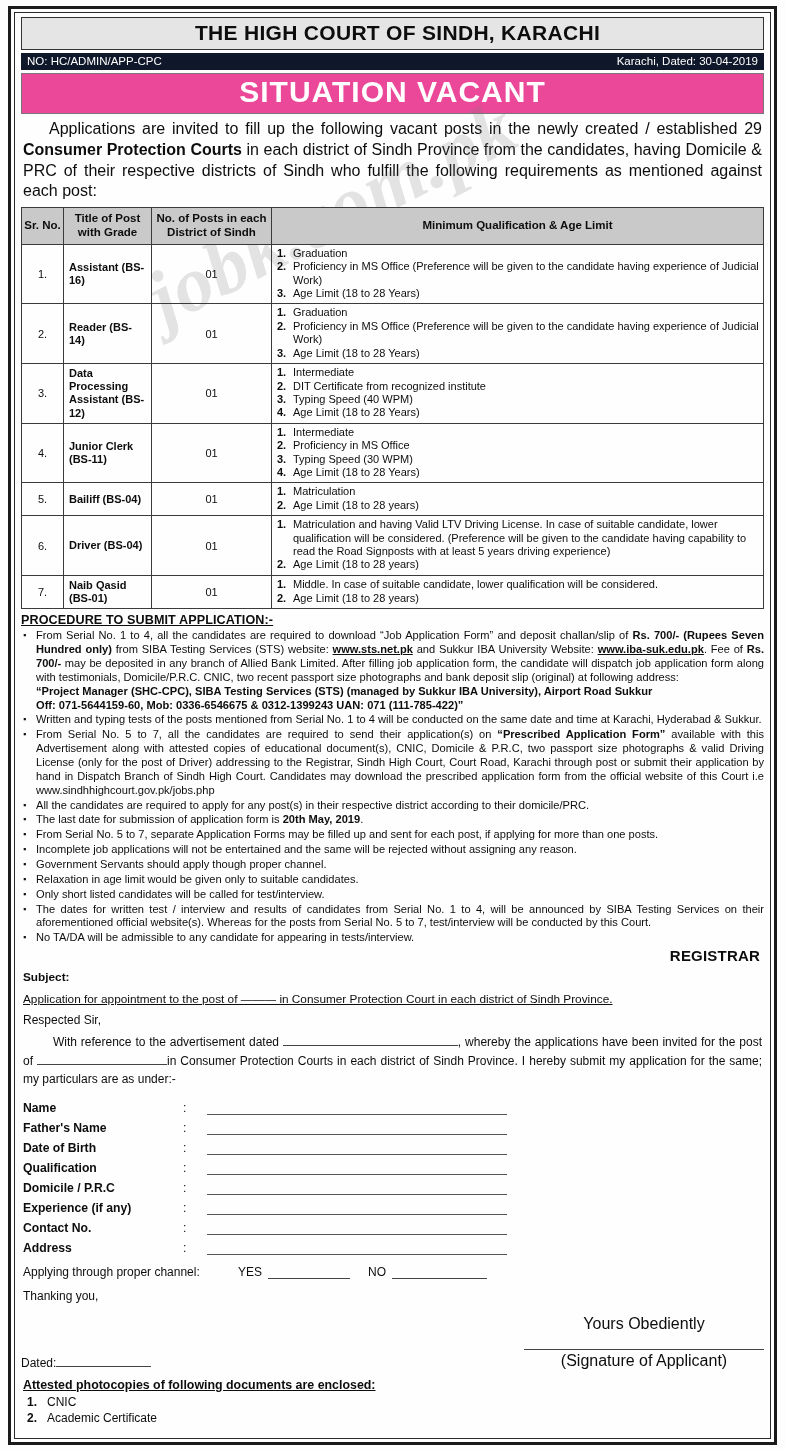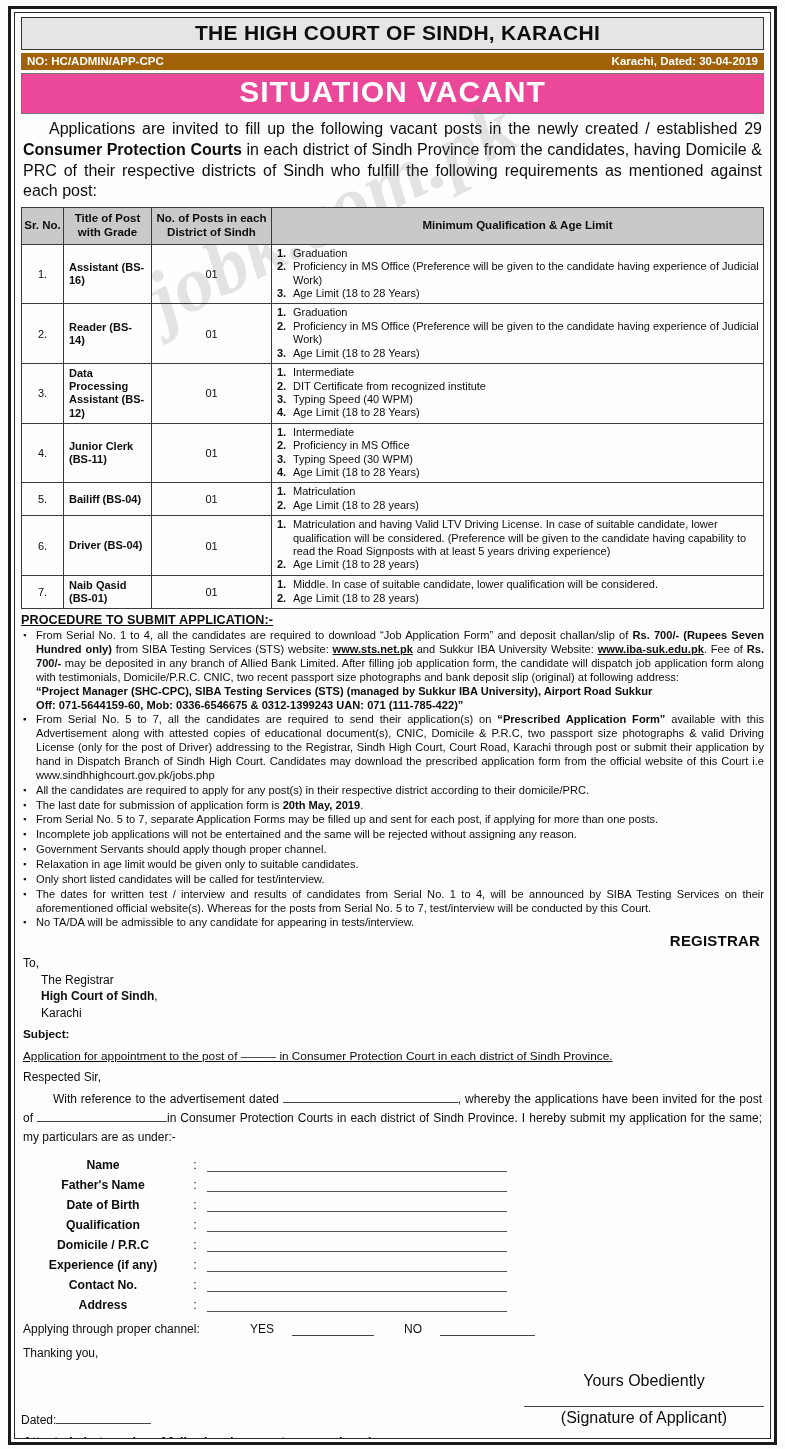--- a/index.html
+++ b/index.html
@@ -56,28 +56,28 @@
     border:1px solid #333;
     background:#e5e5e5;
     text-align:center;
     padding:3px 0 4px 10px;
     font-size:21px;
     font-weight:bold;
     letter-spacing:0.3px;
   }
   .no-bar {
     margin-top:3px;
-    background:#a16207;
+    background:#0f172a;
     color:#ffffff;
     display:flex;
     justify-content:space-between;
     align-items:center;
     padding:2px 6px 3px 6px;
     font-size:11.5px;
-    font-weight:bold;
+    font-weight:normal;
   }
   .sv-bar {
     margin-top:3px;
     background:#ec4899;
     color:#ffffff;
     text-align:center;
     font-size:30px;
     font-weight:bold;
     letter-spacing:1px;
     padding:1px 0 4px 0;
@@ -183,27 +183,27 @@
   .ref-para {
     font-size:12px;
     line-height:1.55;
     margin:0 2px 10px 2px;
     text-align:justify;
     text-indent:30px;
   }
   .blank { display:inline-block; border-bottom:1px solid #444; }
 
   table.fields { border-collapse:collapse; margin:0 0 6px 2px; font-size:12.2px; }
-  table.fields td { padding:2px 0 4px 0; vertical-align:bottom;text-align:center; }
+  table.fields td { padding:2px 0 4px 0; vertical-align:bottom; }
   td.f-lbl { font-weight:bold; width:160px; }
   td.f-colon { width:24px; }
   td.f-line { width:300px; }
   td.f-line .rule { display:block; border-bottom:1px solid #555; height:13px; }
 
-  .channel { font-size:12px; margin:4px 0 0 2px; display:flex; align-items:flex-end; gap:12px; }
+  .channel { font-size:12px; margin:4px 0 0 2px; display:flex; align-items:flex-end; gap:0; }
   .channel .c-lbl { width:215px; }
   .channel .c-yes { margin-right:6px; }
   .channel .c-no { margin:0 6px 0 18px; }
 
   .thanking { font-size:12px; margin:10px 0 0 2px; }
 
   .sign-area {
     margin-top:12px;
     display:flex;
     justify-content:space-between;
@@ -344,41 +344,35 @@
       </tbody>
     </table>
 
     <h2 class="proc-head">PROCEDURE TO SUBMIT APPLICATION:-</h2>
 
     <ul class="proc">
       <li><span class="bullet">▪</span><span>From Serial No. 1 to 4, all the candidates are required to download “Job Application Form” and deposit challan/slip of </span><b>Rs. 700/- (Rupees Seven Hundred only)</b><span> from SIBA Testing Services (STS) website: </span><span class="u">www.sts.net.pk</span><span> and Sukkur IBA University Website: </span><span class="u">www.iba-suk.edu.pk</span><span>. Fee of </span><b>Rs. 700/-</b><span> may be deposited in any branch of Allied Bank Limited. After filling job application form, the candidate will dispatch job application form along with testimonials, Domicile/P.R.C. CNIC, two recent passport size photographs and bank deposit slip (original) at following address:</span>
         <span class="addr-line">“Project Manager (SHC-CPC), SIBA Testing Services (STS) (managed by Sukkur IBA University), Airport Road Sukkur</span>
         <span class="addr-line">Off: 071-5644159-60, Mob: 0336-6546675 &amp; 0312-1399243 UAN: 071 (111-785-422)”</span>
       </li>
-      <li><span class="bullet">▪</span></li>
+      <li><span class="bullet">▪</span><span>Written and typing tests of the posts mentioned from Serial No. 1 to 4 will be conducted on the same date and time at Karachi, Hyderabad &amp; Sukkur.</span></li>
       <li><span class="bullet">▪</span><span>From Serial No. 5 to 7, all the candidates are required to send their application(s) on </span><b>“Prescribed Application Form”</b><span> available with this Advertisement along with attested copies of educational document(s), CNIC, Domicile &amp; P.R.C, two passport size photographs &amp; valid Driving License (only for the post of Driver) addressing to the Registrar, Sindh High Court, Court Road, Karachi through post or submit their application by hand in Dispatch Branch of Sindh High Court. Candidates may download the prescribed application form from the official website of this Court i.e www.sindhhighcourt.gov.pk/jobs.php</span></li>
       <li><span class="bullet">▪</span><span>All the candidates are required to apply for any post(s) in their respective district according to their domicile/PRC.</span></li>
       <li><span class="bullet">▪</span><span>The last date for submission of application form is </span><b>20th May, 2019</b><span>.</span></li>
       <li><span class="bullet">▪</span><span>From Serial No. 5 to 7, separate Application Forms may be filled up and sent for each post, if applying for more than one posts.</span></li>
       <li><span class="bullet">▪</span><span>Incomplete job applications will not be entertained and the same will be rejected without assigning any reason.</span></li>
       <li><span class="bullet">▪</span><span>Government Servants should apply though proper channel.</span></li>
       <li><span class="bullet">▪</span><span>Relaxation in age limit would be given only to suitable candidates.</span></li>
       <li><span class="bullet">▪</span><span>Only short listed candidates will be called for test/interview.</span></li>
       <li><span class="bullet">▪</span><span>The dates for written test / interview and results of candidates from Serial No. 1 to 4, will be announced by SIBA Testing Services on their aforementioned official website(s). Whereas for the posts from Serial No. 5 to 7, test/interview will be conducted by this Court.</span></li>
       <li><span class="bullet">▪</span><span>No TA/DA will be admissible to any candidate for appearing in tests/interview.</span></li>
     </ul>
 
     <div class="registrar">REGISTRAR</div>
 
-    <div class="to-block">
-      <div>To,</div>
-      <div class="ind">The Registrar</div>
-      <div class="ind"><b>High Court of Sindh</b><span>,</span></div>
-      <div class="ind">Karachi</div>
-    </div>
 
     <div class="subject">
       <span class="lbl">Subject:</span>
       <span class="val">Application for appointment to the post of ——— in Consumer Protection Court in each district of Sindh Province.</span>
     </div>
 
     <div class="respected">Respected Sir,</div>
 
     <p class="ref-para"><span>With reference to the advertisement dated </span><span class="blank" style="width:175px"></span><span>, whereby the applications have been invited for the post of </span><span class="blank" style="width:130px"></span><span>in Consumer Protection Courts in each district of Sindh Province. I hereby submit my application for the same; my particulars are as under:-</span></p>
 

